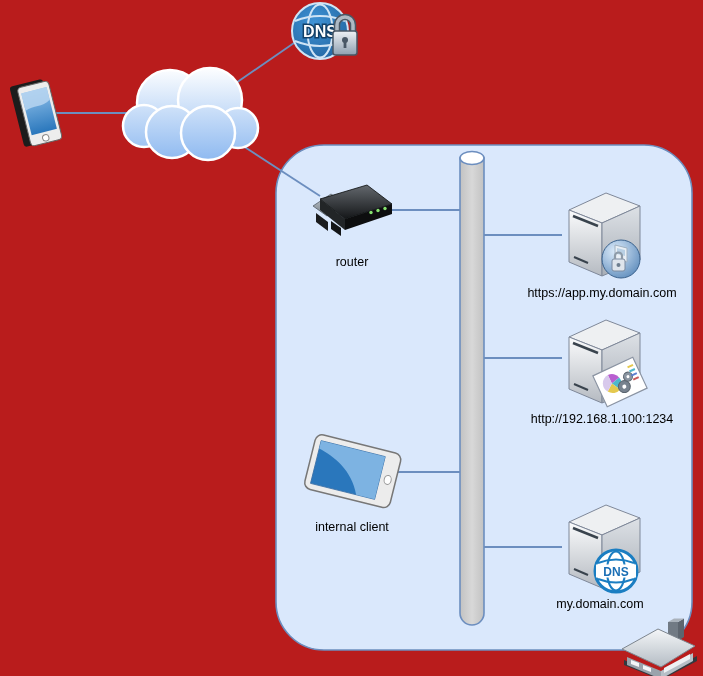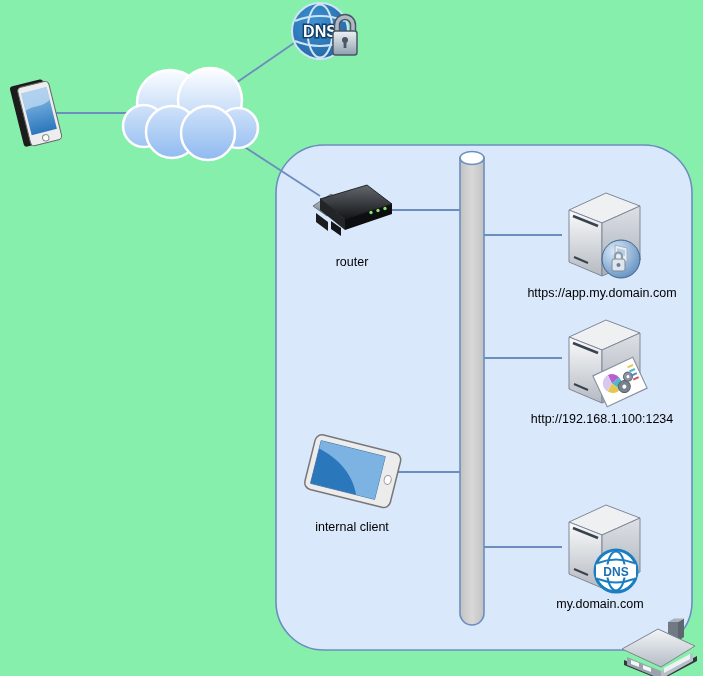--- a/index.html
+++ b/index.html
@@ -1,19 +1,19 @@
 <!DOCTYPE html>
 <html><head>
 <meta charset="utf-8">
 <style>
   html,body{margin:0;padding:0;background:#ffffff;}
   #canvas{
     position:relative;
     width:703px;height:676px;
-    background:#86efac;
+    background:#b91c1c;
     font-family:"Liberation Sans", sans-serif;
     overflow:hidden;
   }
   svg{display:block;}
   text{font-family:"Liberation Sans", sans-serif;}
   .node-label{font-size:12.5px;fill:#000000;}
   .dns-text-big{font-size:16px;font-weight:bold;fill:#ffffff;stroke:#123f66;stroke-width:3px;paint-order:stroke;}
   .dns-text-small{font-size:12px;font-weight:bold;fill:#1b6fb5;}
 </style>
 </head>

